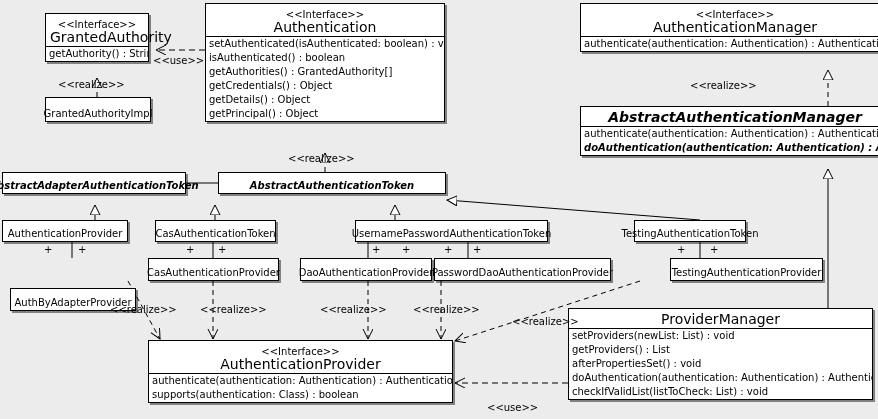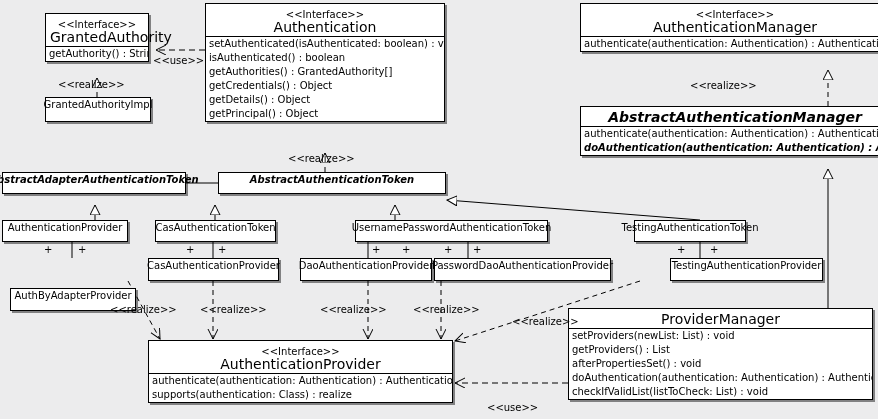--- a/index.html
+++ b/index.html
@@ -30,21 +30,21 @@
   .sep{border-top:1px solid #000;}
   .mem{
     padding:0 2px 0 3px;
     line-height:14px;
     font-size:10px;
     white-space:nowrap;
     overflow:hidden;
   }
   .mem.ital{font-style:italic;font-weight:bold;}
   .simple{
-    display:flex;align-items:flex-start;justify-content:center;
+    display:flex;align-items:flex-end;justify-content:center;
     text-align:center;line-height:12px;padding:1px 3px;
   }
   .simple.ital{font-style:italic;font-weight:bold;}
 
   .edgelabel{
     position:absolute;
     font-size:10px;
     color:#000;
     background:transparent;
     white-space:nowrap;
@@ -222,21 +222,21 @@
     <span>TestingAuthenticationProvider</span>
   </div>
 
   <div class="cls" style="left:148px;top:340px;width:305px;">
     <div class="hdr">
       <span class="stereo">&lt;&lt;Interface&gt;&gt;</span>
       <span class="nm">AuthenticationProvider</span>
     </div>
     <div class="sep">
       <div class="mem">authenticate(authentication: Authentication) : Authentication</div>
-      <div class="mem">supports(authentication: Class) : realize</div>
+      <div class="mem">supports(authentication: Class) : boolean</div>
     </div>
   </div>
 
   <div class="cls" style="left:568px;top:308px;width:305px;">
     <div class="hdr">
       <span class="nm">ProviderManager</span>
     </div>
     <div class="sep">
       <div class="mem">setProviders(newList: List) : void</div>
       <div class="mem">getProviders() : List</div>

